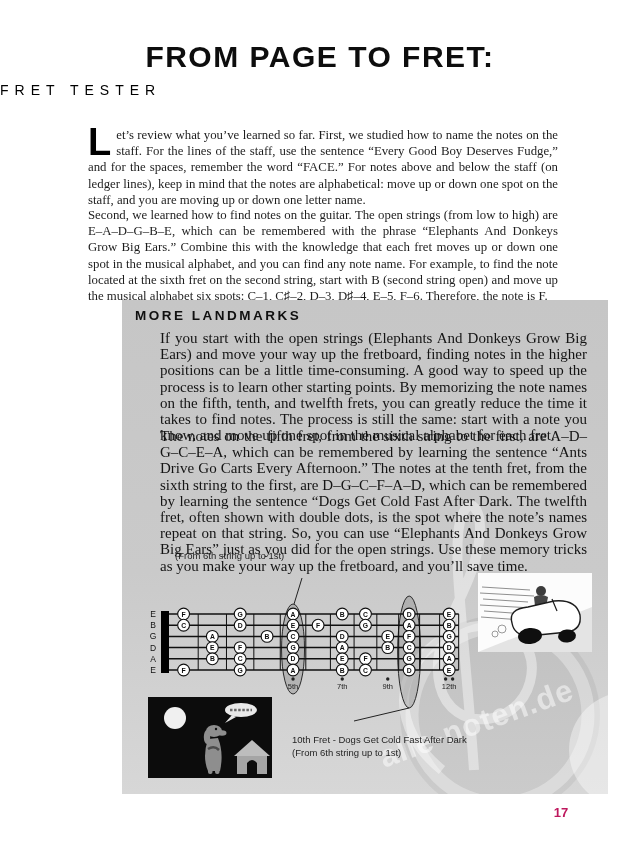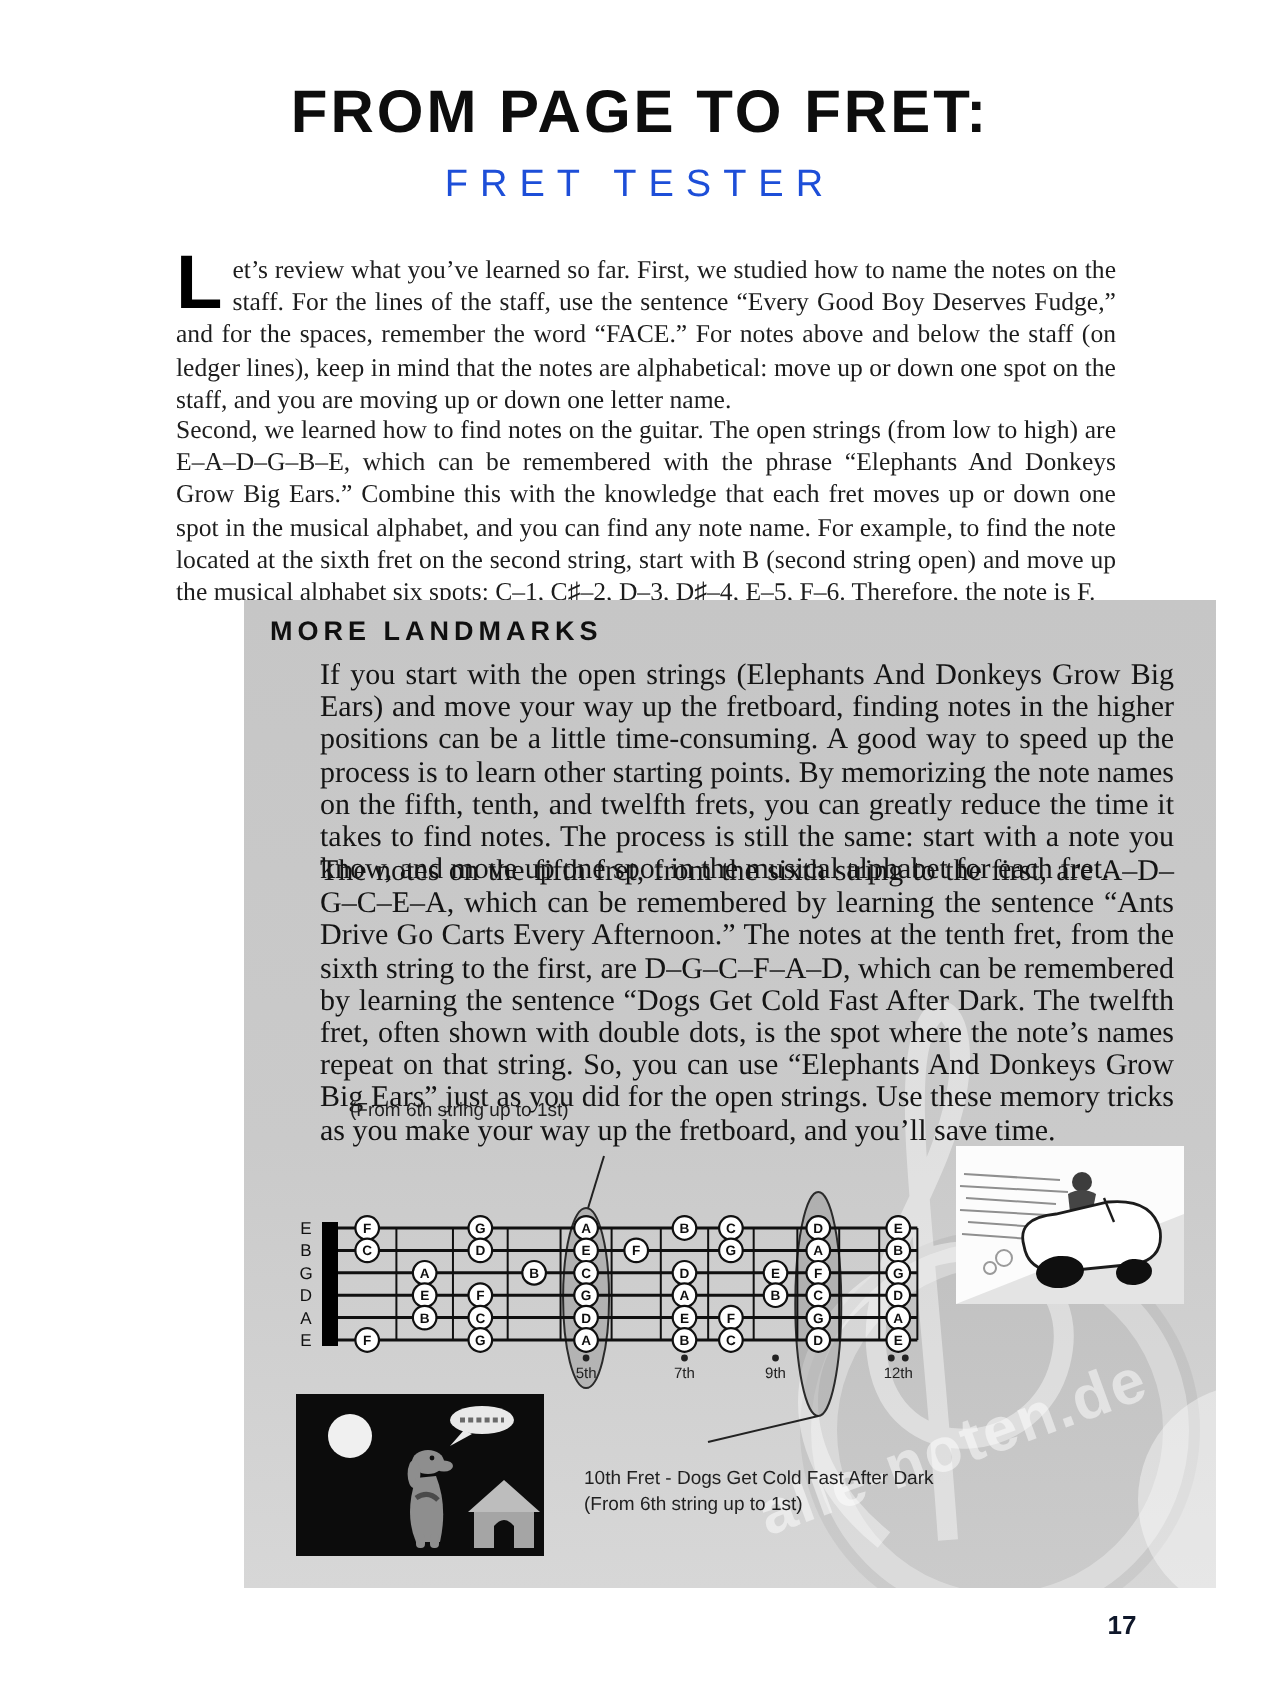--- a/index.html
+++ b/index.html
@@ -1,42 +1,42 @@
 <!DOCTYPE html>
 <html><head>
 <meta charset="utf-8">
 <style>
   *{margin:0;padding:0;box-sizing:border-box}
   html,body{background:#fff}
   .page{position:relative;width:640px;height:853px;background:#fff;overflow:hidden;font-family:"Liberation Serif",serif}
   .title{position:absolute;top:40px;left:0;width:100%;text-align:center;
     font-family:"Liberation Sans",sans-serif;font-weight:900;font-size:30px;letter-spacing:1.5px;color:#0d0d0d}
-  .subtitle{position:absolute;top:82px;left:0;width:100%;text-align:center;
-    font-family:"Liberation Sans",sans-serif;font-weight:500;font-size:19px;letter-spacing:6px;color:#1d4ed8}
+  .subtitle{position:absolute;top:82px;left:0;width:100%;
+    font-family:"Liberation Sans",sans-serif;font-weight:500;font-size:14px;letter-spacing:6px;color:#000000}
   .bodypara{position:absolute;left:88px;width:470px;font-size:12.8px;line-height:16.2px;text-align:justify;color:#1d1d1d}
   #para1{top:127px}
   #para2{top:207px}
   .dropcap{float:left;font-family:"Liberation Sans",sans-serif;font-weight:900;font-size:38px;line-height:29px;margin:1px 5px 0 0;color:#000}
   .graybox{position:absolute;left:122px;top:300px;width:486px;height:494px;
     background:linear-gradient(180deg,#c6c6c6 0%,#cacaca 55%,#d7d7d7 100%)}
   .wm{position:absolute;left:0;top:0;width:486px;height:494px}
   .boxheading{position:absolute;left:13px;top:8px;font-family:"Liberation Sans",sans-serif;font-weight:700;
     font-size:13.5px;letter-spacing:2.5px;color:#101010}
   .boxpara{position:absolute;left:38px;width:427px;font-size:15px;line-height:16.2px;text-align:justify;color:#141414}
   #boxpara1{top:30px}
   #boxpara2{top:128px}
   .diaglabel{position:absolute;font-family:"Liberation Sans",sans-serif;font-size:9.5px;line-height:12.5px;color:#1f1f1f}
   #label5{left:53px;top:250px}
   #label10{left:170px;top:434px}
   .fbsvg{position:absolute;left:20px;top:270px;width:320px;height:160px}
   .carbox{position:absolute;left:356px;top:273px;width:114px;height:79px}
   .carbox svg,.nightbox svg{display:block;width:100%;height:100%}
   .nightbox{position:absolute;left:26px;top:397px;width:124px;height:81px}
   .pagenum{position:absolute;top:805px;left:544px;width:34px;text-align:center;
-    font-family:"Liberation Sans",sans-serif;font-size:13px;font-weight:700;color:#0f172a}
+    font-family:"Liberation Sans",sans-serif;font-size:13px;font-weight:700;color:#be185d}
   .fb-strlabel{font-family:"Liberation Sans",sans-serif;font-size:8.5px;fill:#111;text-anchor:middle}
   .fb-note{font-family:"Liberation Sans",sans-serif;font-size:6.8px;font-weight:600;fill:#0e0e0e;text-anchor:middle}
   .fb-marker{font-family:"Liberation Sans",sans-serif;font-size:7.5px;fill:#222;text-anchor:middle}
   .wmtext{font-family:"Liberation Sans",sans-serif;font-size:31px;font-weight:700;fill:rgba(255,255,255,0.5);letter-spacing:1px}
 </style>
 </head>
 <body>
 
 <div class="page">
 

